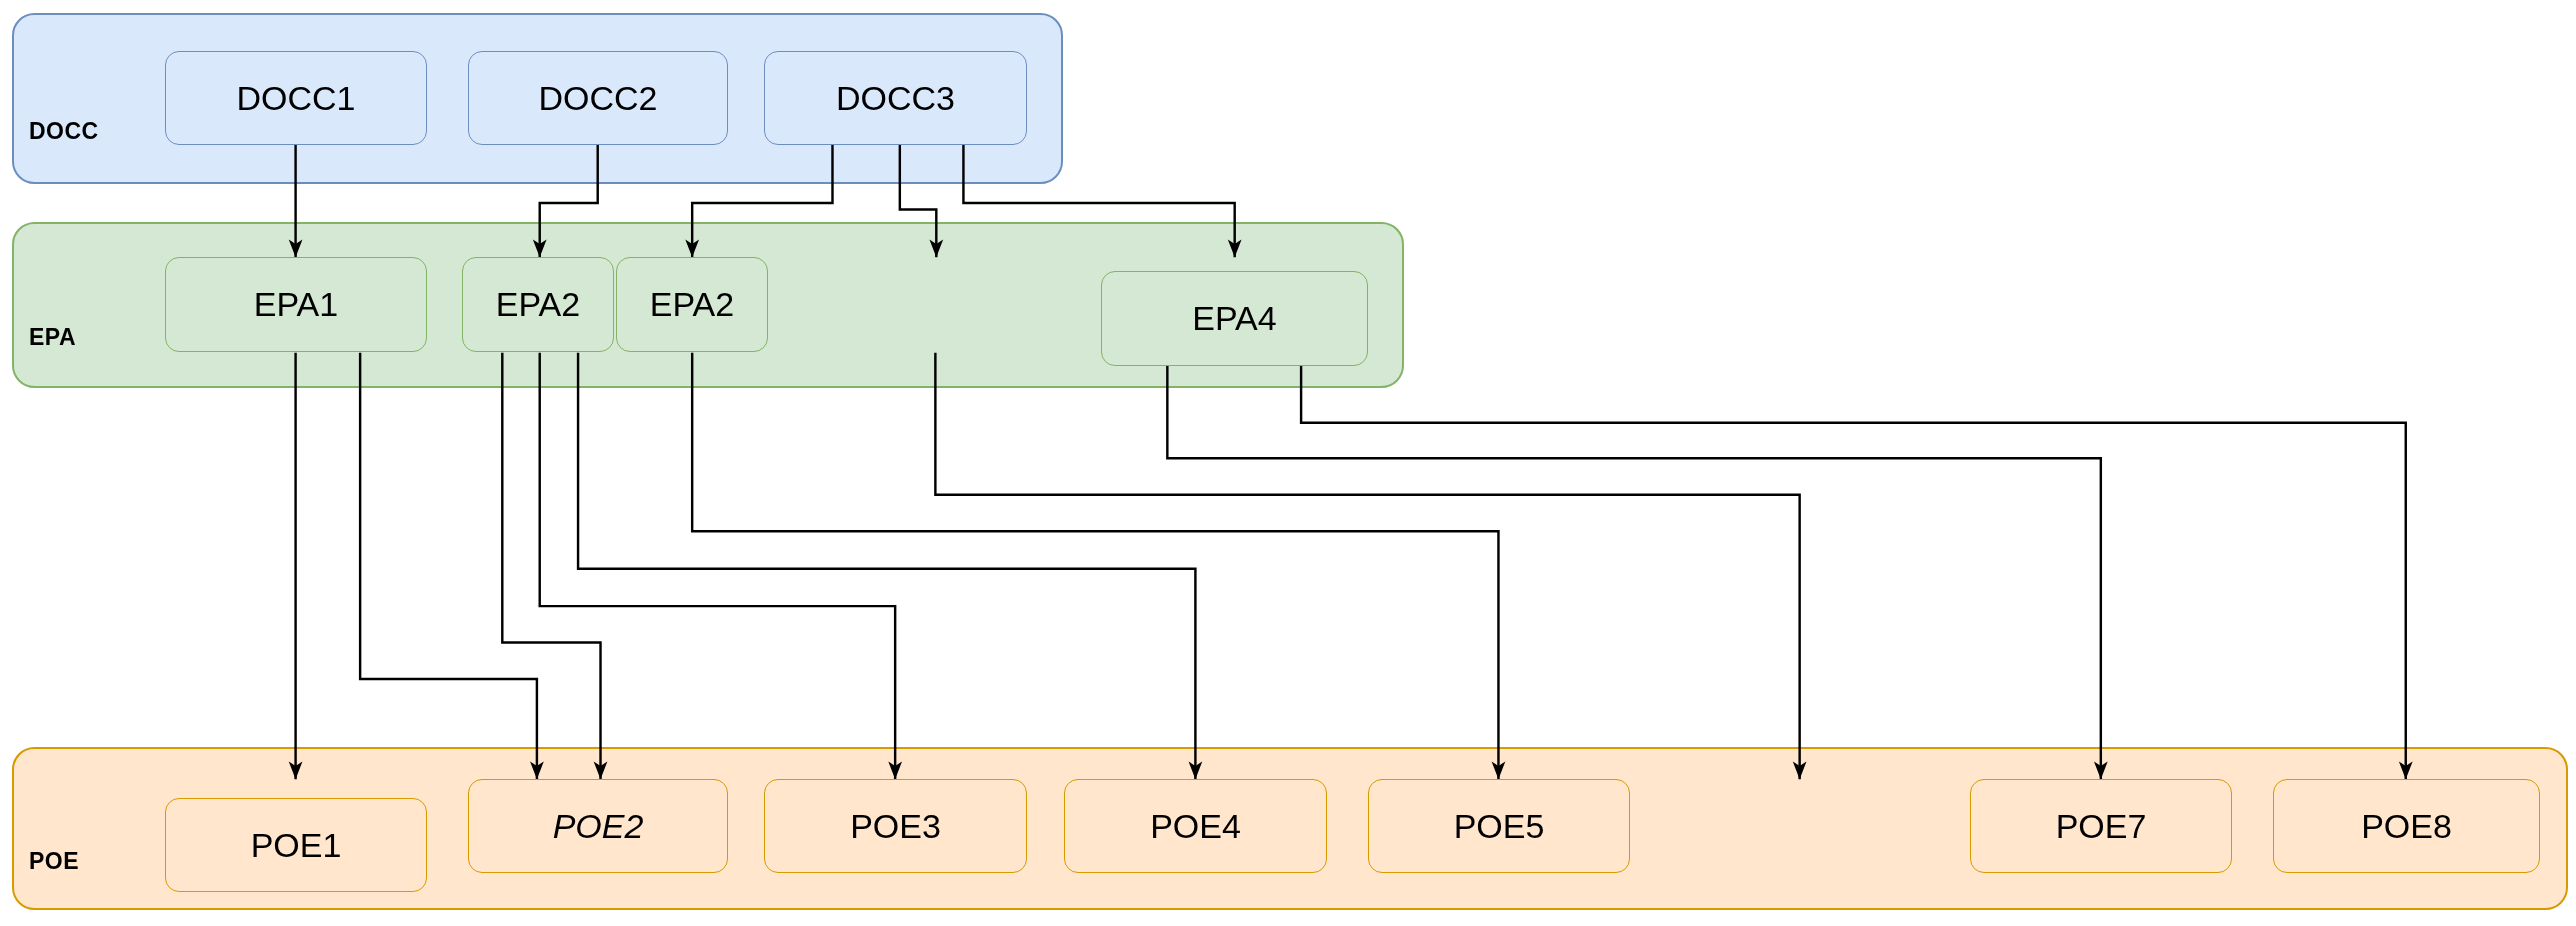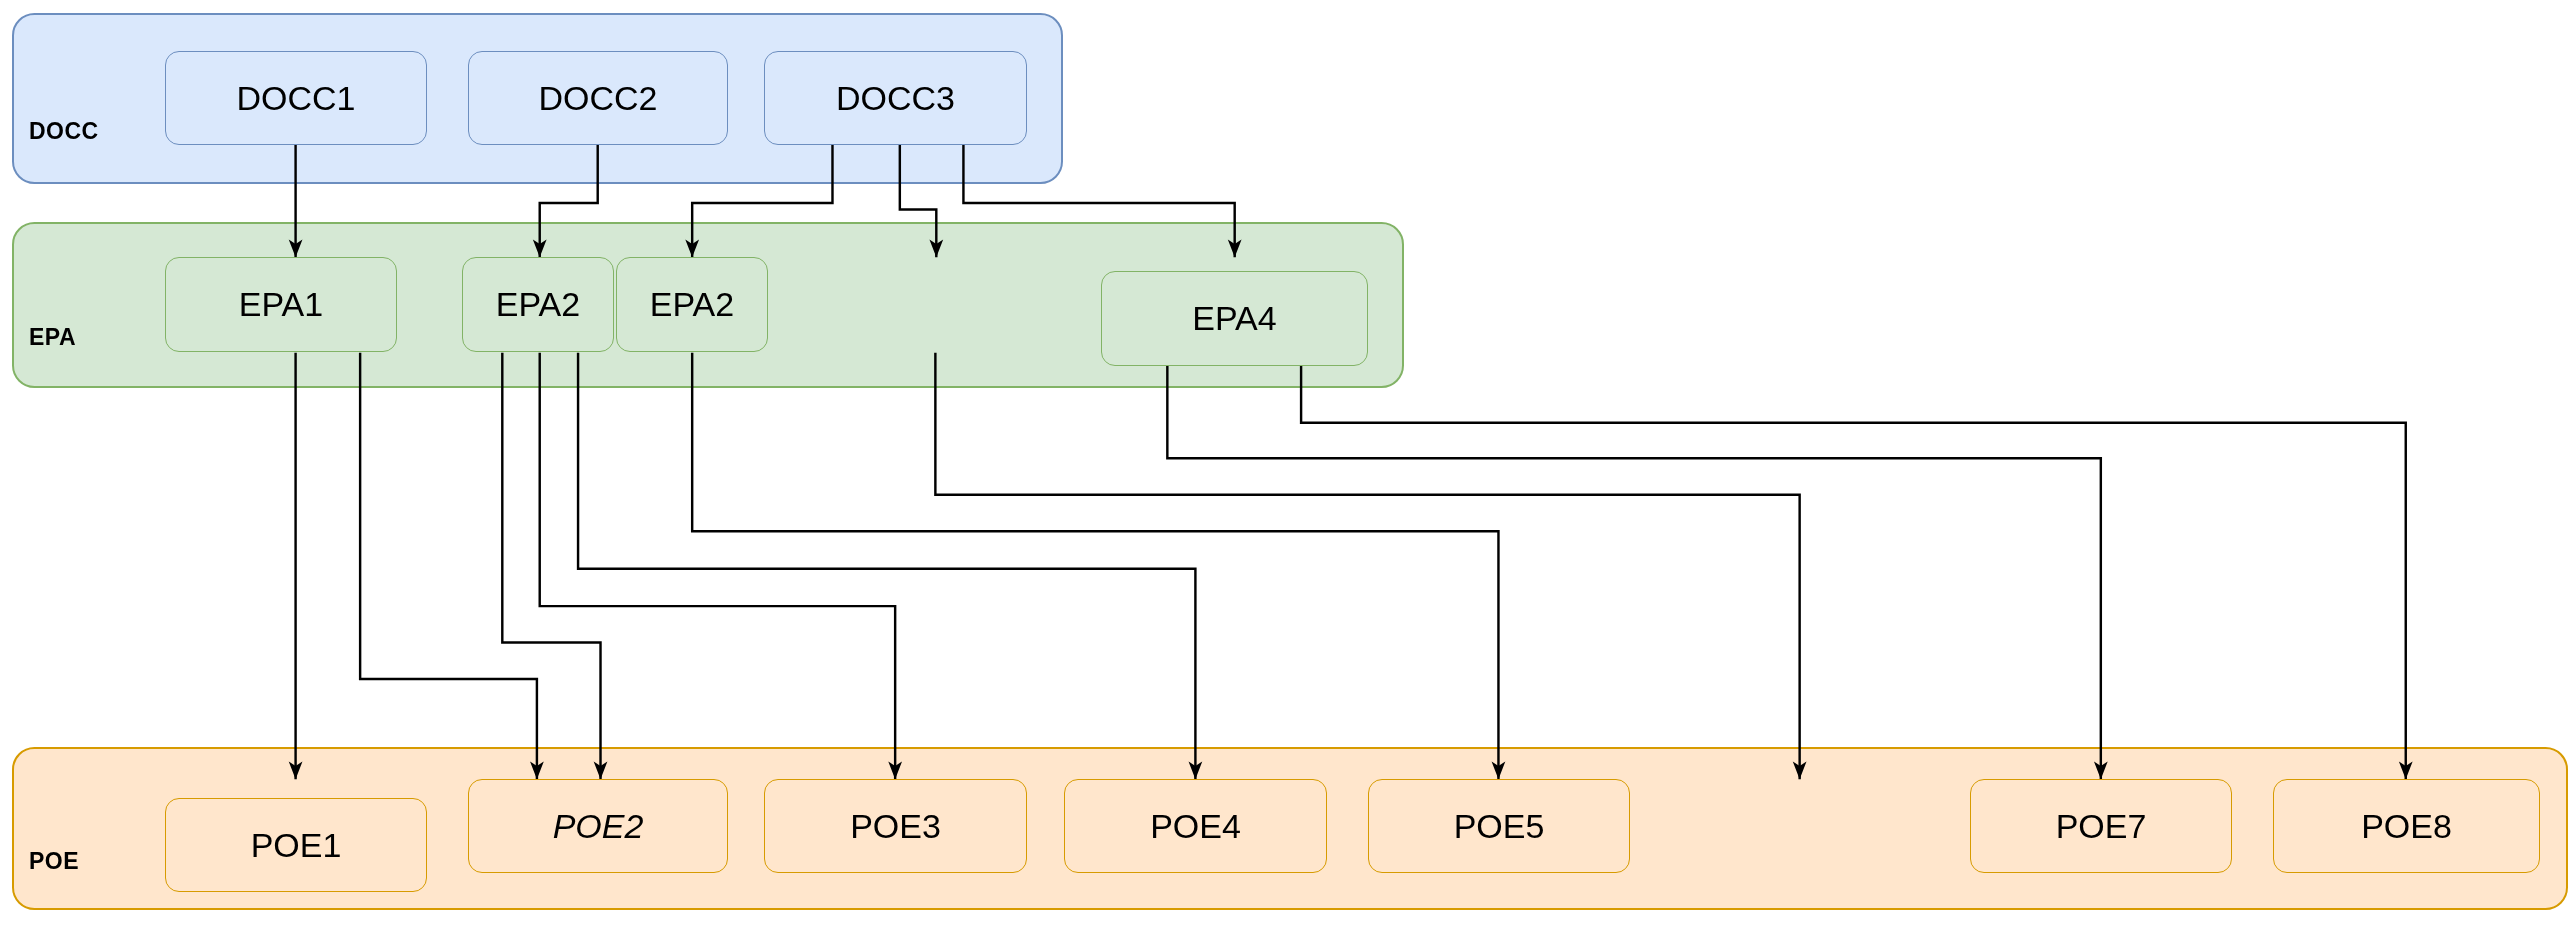--- a/index.html
+++ b/index.html
@@ -87,21 +87,21 @@
       <polyline points="577,377 577,648 957,648 957,833" marker-end="url(#arrowhead)" stroke="#000000"></polyline>
       <polyline points="618,377 618,608 1278,608 1278,833" marker-end="url(#arrowhead)" stroke="#000000"></polyline>
       <polyline points="740,377 740,568 1602,568 1602,833" marker-end="url(#arrowhead)" stroke="#000000"></polyline>
       <polyline points="1000,377 1000,529 1924,529 1924,833" marker-end="url(#arrowhead)" stroke="#000000"></polyline>
       <polyline points="1248,377 1248,490 2246,490 2246,833" marker-end="url(#arrowhead)" stroke="#000000"></polyline>
       <polyline points="1391,377 1391,452 2572,452 2572,833" marker-end="url(#arrowhead)" stroke="#000000"></polyline>
     </svg>
 <div class="node" style="left: 165px; top: 51px; width: 262px; height: 94px; background: rgb(218, 232, 252); border-color: rgb(108, 142, 191);">DOCC1</div>
     <div class="node" style="left: 468px; top: 51px; width: 260px; height: 94px; background: rgb(218, 232, 252); border-color: rgb(108, 142, 191);">DOCC2</div>
     <div class="node" style="left: 764px; top: 51px; width: 263px; height: 94px; background: rgb(218, 232, 252); border-color: rgb(108, 142, 191);">DOCC3</div>
-    <div class="node" style="left: 165px; top: 257px; width: 232px; height: 95px; background: rgb(213, 232, 212); border-color: rgb(130, 179, 102);">EPA1</div>
+    <div class="node" style="left: 165px; top: 257px; width: 262px; height: 95px; background: rgb(213, 232, 212); border-color: rgb(130, 179, 102);">EPA1</div>
     <div class="node" style="left: 462px; top: 257px; width: 152px; height: 95px; background: rgb(213, 232, 212); border-color: rgb(130, 179, 102);">EPA2</div>
     <div class="node" style="left: 616px; top: 257px; width: 152px; height: 95px; background: rgb(213, 232, 212); border-color: rgb(130, 179, 102);">EPA2</div>
     <div class="node" style="left: 1101px; top: 271px; width: 267px; height: 95px; background: rgb(213, 232, 212); border-color: rgb(130, 179, 102); text-align: right;">EPA4</div>
     <div class="node" style="left: 165px; top: 779px; width: 262px; height: 94px; background: rgb(255, 230, 204); border-color: rgb(215, 155, 0); margin-top: 19px;">POE1</div>
     <div class="node" style="left: 468px; top: 779px; width: 260px; height: 94px; background: rgb(255, 230, 204); border-color: rgb(215, 155, 0); font-style: italic;">POE2</div>
     <div class="node" style="left: 764px; top: 779px; width: 263px; height: 94px; background: rgb(255, 230, 204); border-color: rgb(215, 155, 0); text-align: center;">POE3</div>
     <div class="node" style="left: 1064px; top: 779px; width: 263px; height: 94px; background: rgb(255, 230, 204); border-color: rgb(215, 155, 0);">POE4</div>
     <div class="node" style="left: 1368px; top: 779px; width: 262px; height: 94px; background: rgb(255, 230, 204); border-color: rgb(215, 155, 0);">POE5</div>
     <div class="node" style="left: 1970px; top: 779px; width: 262px; height: 94px; background: rgb(255, 230, 204); border-color: rgb(215, 155, 0);">POE7</div>
     <div class="node" style="left: 2273px; top: 779px; width: 267px; height: 94px; background: rgb(255, 230, 204); border-color: rgb(215, 155, 0);">POE8</div>

